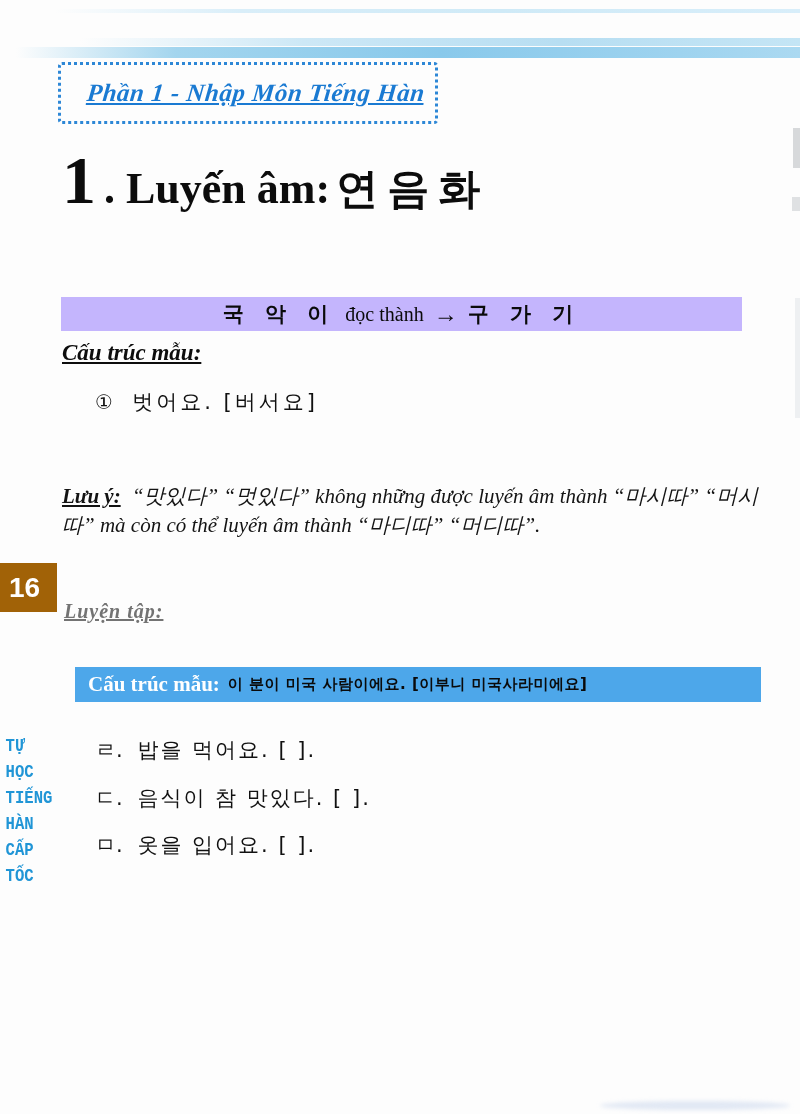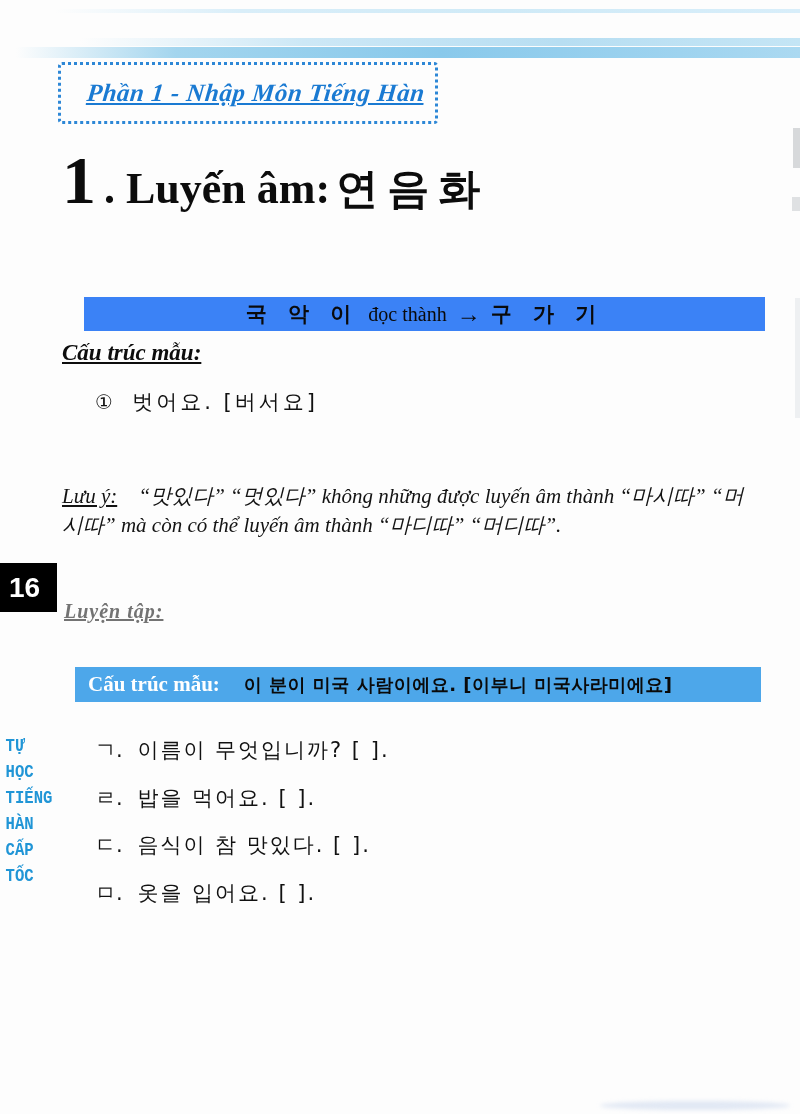--- a/index.html
+++ b/index.html
@@ -52,22 +52,22 @@
   
   .intro {
     position:absolute; left:62px; top:231px; width:699px;
     font-size:21.5px; font-weight:bold; font-style:italic;
     line-height:1.42; color:#141414;
     text-indent:34px; text-align:justify;
   }
 
   
   .banner1 {
-    position:absolute; left:84px; top:297px; width:681px; height:34px;
-    background:#3b82f6;
+    position:absolute; left:61px; top:297px; width:681px; height:34px;
+    background:#c4b5fd;
     display:flex; align-items:center; justify-content:center; gap:10px;
     color:#0a0a0a;
   }
   .banner1 .kor { font-size:21px; font-weight:bold; letter-spacing:7px; font-family:"DejaVu Sans", sans-serif; }
   .banner1 .vi  { font-size:20px; }
   .banner1 .arrow { font-size:24px; font-weight:bold; }
 
   
   .structure-heading {
     position:absolute; left:62px; top:340px;
@@ -82,26 +82,26 @@
   .struct-item .txt { letter-spacing:3px; font-family:"DejaVu Sans", sans-serif; }
   .si-0 { top:388px; }
   .si-1 { top:440px; }
 
   
   .note {
     position:absolute; left:62px; top:482px; width:701px;
     font-size:21px; font-style:italic; line-height:1.4; color:#131313;
     text-align:left;
   }
-  .note-label { text-decoration:underline; margin-right:16px; }
+  .note-label { text-decoration:underline; margin-right:6px;font-weight:bold; }
 
   
   .page-tab {
     position:absolute; left:0; top:563px; width:57px; height:49px;
-    background:#000000; color:#ffffff;
+    background:#a16207; color:#ffffff;
     display:flex; align-items:center; justify-content:center;
     font-family:"Liberation Sans", sans-serif;
     font-size:28px; font-weight:bold; padding-right:8px;
   }
 
   
   .practice-heading {
     position:absolute; left:64px; top:600px;
     font-size:20px; font-weight:bold; font-style:italic;
     text-decoration:underline; letter-spacing:1px; color:#737373;
@@ -112,22 +112,22 @@
     position:absolute; left:75px; top:667px; width:686px; height:35px;
     background:#4da7ea;
     display:flex; align-items:center; gap:8px;
     padding-left:13px; white-space:nowrap; overflow:hidden;
   }
   .banner2 .label {
     color:#ffffff; font-weight:bold; font-size:21px;
     font-family:"Liberation Serif", serif;
   }
   .banner2 .kor {
-    color:#0a0a0a; font-weight:bold; font-size:18px;
-    font-family:"DejaVu Sans", sans-serif; letter-spacing:0.5px;margin-left:16px;
+    color:#0a0a0a; font-weight:bold; font-size:15px;
+    font-family:"DejaVu Sans", sans-serif; letter-spacing:0.5px;
   }
 
   
   .sidebar {
     position:absolute; left:0; top:733px; width:62px;
     color:#2095d6;
     font-family:Liberation Mono, monospace;
     font-weight:bold; font-size:19px; line-height:26px;
   }
   .sidebar span { display:block; transform:scaleX(0.82); }
@@ -201,24 +201,20 @@
   <div class="sidebar">
     <span>TỰ</span>
     <span>HỌC</span>
     <span>TIẾNG</span>
     <span>HÀN</span>
     <span>CẤP</span>
     <span>TỐC</span>
   </div>
 
   <div class="practice-list">
-    <div class="practice-item">
-      <span class="marker">ㄱ.</span>
-      <span class="txt">이름이 무엇입니까? [ ].</span>
-    </div>
     <div class="practice-item">
       <span class="marker">ㄹ.</span>
       <span class="txt">밥을 먹어요. [ ].</span>
     </div>
     <div class="practice-item">
       <span class="marker">ㄷ.</span>
       <span class="txt">음식이 참 맛있다. [ ].</span>
     </div>
     <div class="practice-item">
       <span class="marker">ㅁ.</span>

